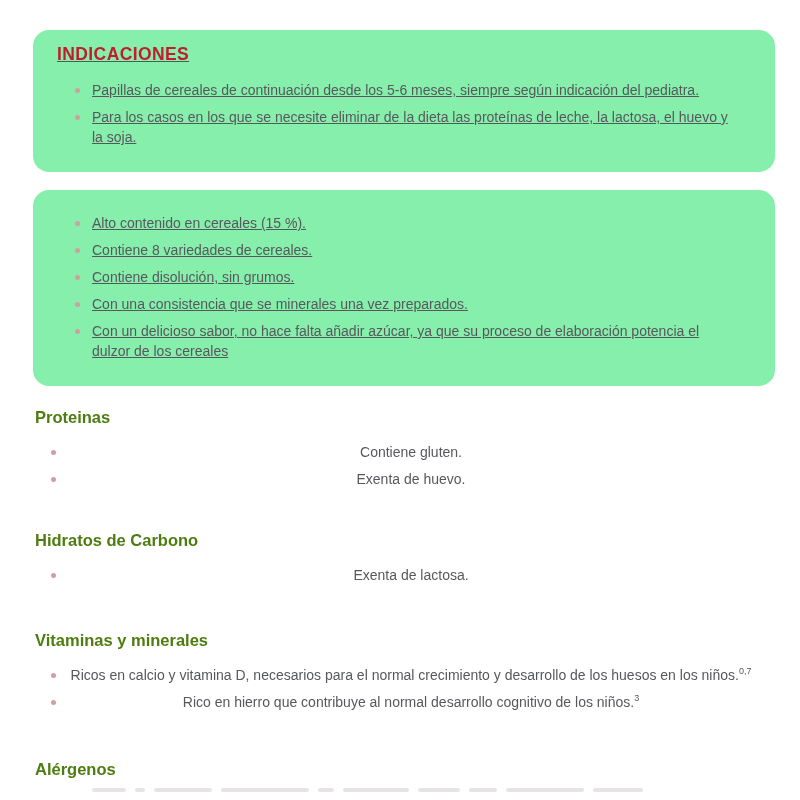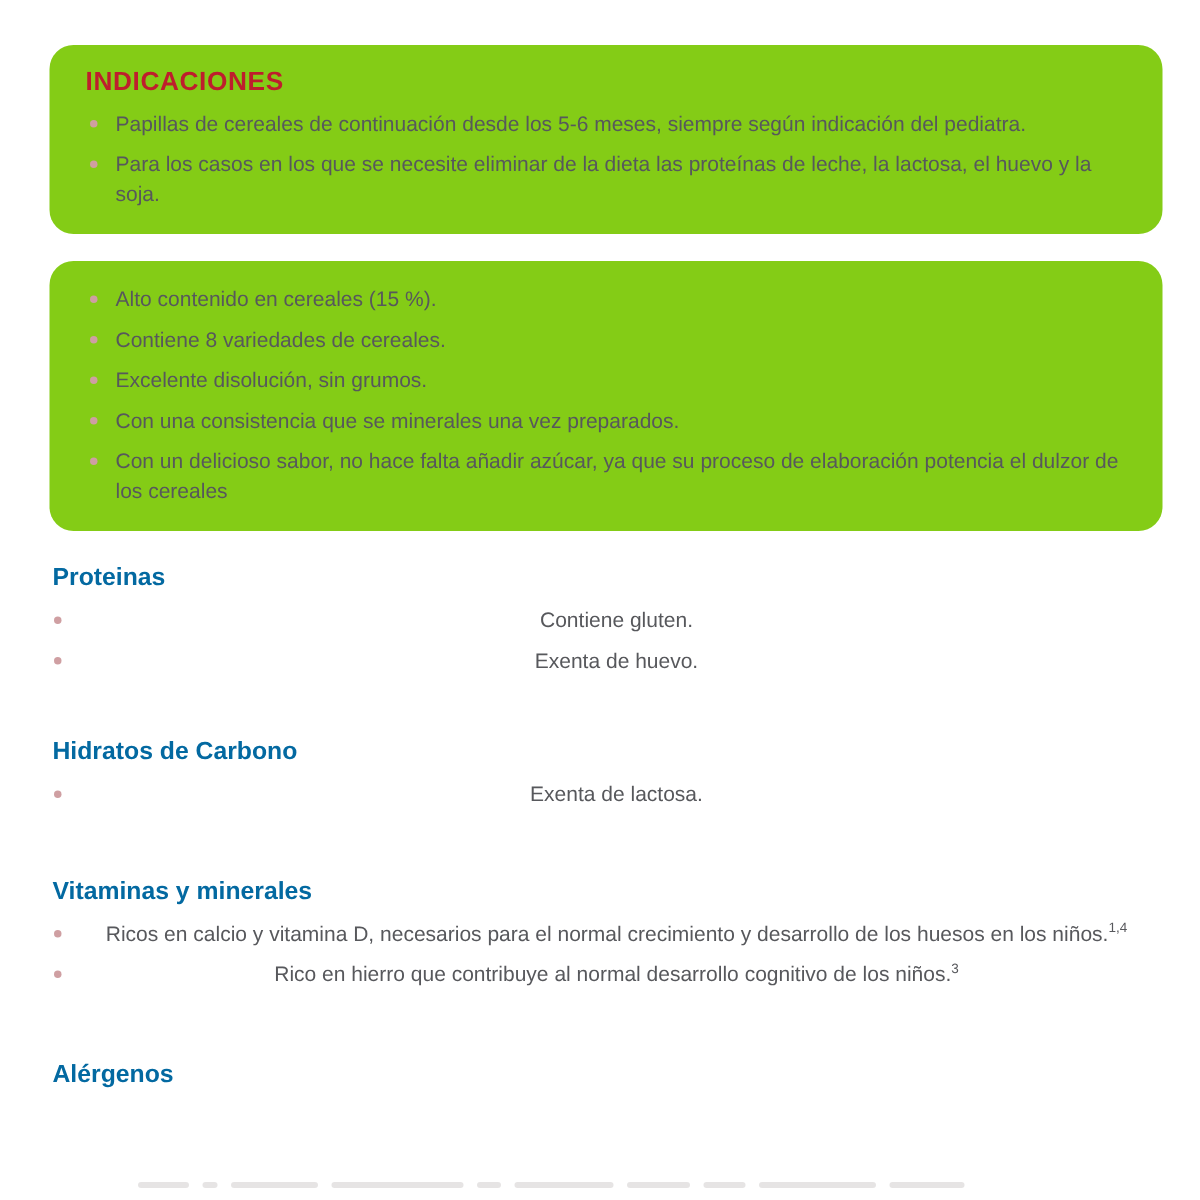--- a/index.html
+++ b/index.html
@@ -16,41 +16,42 @@
     position: relative;
   }
   .page {
     position: relative;
     width: 800px;
     height: 800px;
   }
 
   
   .pink-box {
-    background: #84cc16;
+    background: #86efac;
     border-radius: 16px;
     margin-left: 33px;
     margin-right: 25px;
     padding: 8px 26px 10px 24px;
+    text-decoration: underline;
   }
   .pink-box.box1 { margin-top: 30px; }
   .pink-box.box2 { margin-top: 18px; }
 
   .box-heading {
     color: #be1e2d;
     font-size: 17.5px;
     font-weight: bold;
     letter-spacing: 0.4px;
     margin: 6px 0 4px 0;
   }
 
   
   ul.bullets {
     list-style: none;
-    margin: 0;
+    margin: 15px;
     padding: 0;
   }
   .bullet-item {
     position: relative;
     padding-left: 20px;
     font-size: 14px;
     line-height: 20px;
     margin: 7px 0;
   }
   .dot {
@@ -67,21 +68,21 @@
   .plain-section {
     margin-left: 35px;
     margin-right: 30px;
   }
   .sec-proteinas   { margin-top: 22px; }
   .sec-hidratos    { margin-top: 42px; }
   .sec-vitaminas   { margin-top: 46px; }
   .sec-alergenos   { margin-top: 48px; }
 
   .section-heading {
-    color: #0369a1;
+    color: #4d7c0f;
     font-size: 16.5px;
     font-weight: bold;
     margin: 12px 0 8px 0;
   }
   .plain-section .bullet-item { padding-left: 17px; text-align: center; }
   .plain-section .dot { left: 1px; }
 
   sup.ref {
     font-size: 9px;
     line-height: 0;
@@ -131,21 +132,21 @@
       <li class="bullet-item">
         <span class="dot"></span>
         <span>Alto contenido en cereales (15 %).</span>
       </li>
       <li class="bullet-item">
         <span class="dot"></span>
         <span>Contiene 8 variedades de cereales.</span>
       </li>
       <li class="bullet-item">
         <span class="dot"></span>
-        <span>Excelente disolución, sin grumos.</span>
+        <span>Contiene disolución, sin grumos.</span>
       </li>
       <li class="bullet-item">
         <span class="dot"></span>
         <span>Con una consistencia que se minerales una vez preparados.</span>
       </li>
       <li class="bullet-item">
         <span class="dot"></span>
         <span>Con un delicioso sabor, no hace falta añadir azúcar, ya que su proceso de elaboración potencia el dulzor de los cereales</span>
       </li>
     </ul>
@@ -173,21 +174,21 @@
         <span>Exenta de lactosa.</span>
       </li>
     </ul>
   </section>
 
   <section class="plain-section sec-vitaminas">
     <h3 class="section-heading">Vitaminas y minerales</h3>
     <ul class="bullets">
       <li class="bullet-item">
         <span class="dot"></span>
-        <span>Ricos en calcio y vitamina D, necesarios para el normal crecimiento y desarrollo de los huesos en los niños.</span><sup class="ref">1,4</sup>
+        <span>Ricos en calcio y vitamina D, necesarios para el normal crecimiento y desarrollo de los huesos en los niños.</span><sup class="ref">0,7</sup>
       </li>
       <li class="bullet-item">
         <span class="dot"></span>
         <span>Rico en hierro que contribuye al normal desarrollo cognitivo de los niños.</span><sup class="ref">3</sup>
       </li>
     </ul>
   </section>
 
   <section class="plain-section sec-alergenos">
     <h3 class="section-heading">Alérgenos</h3>

